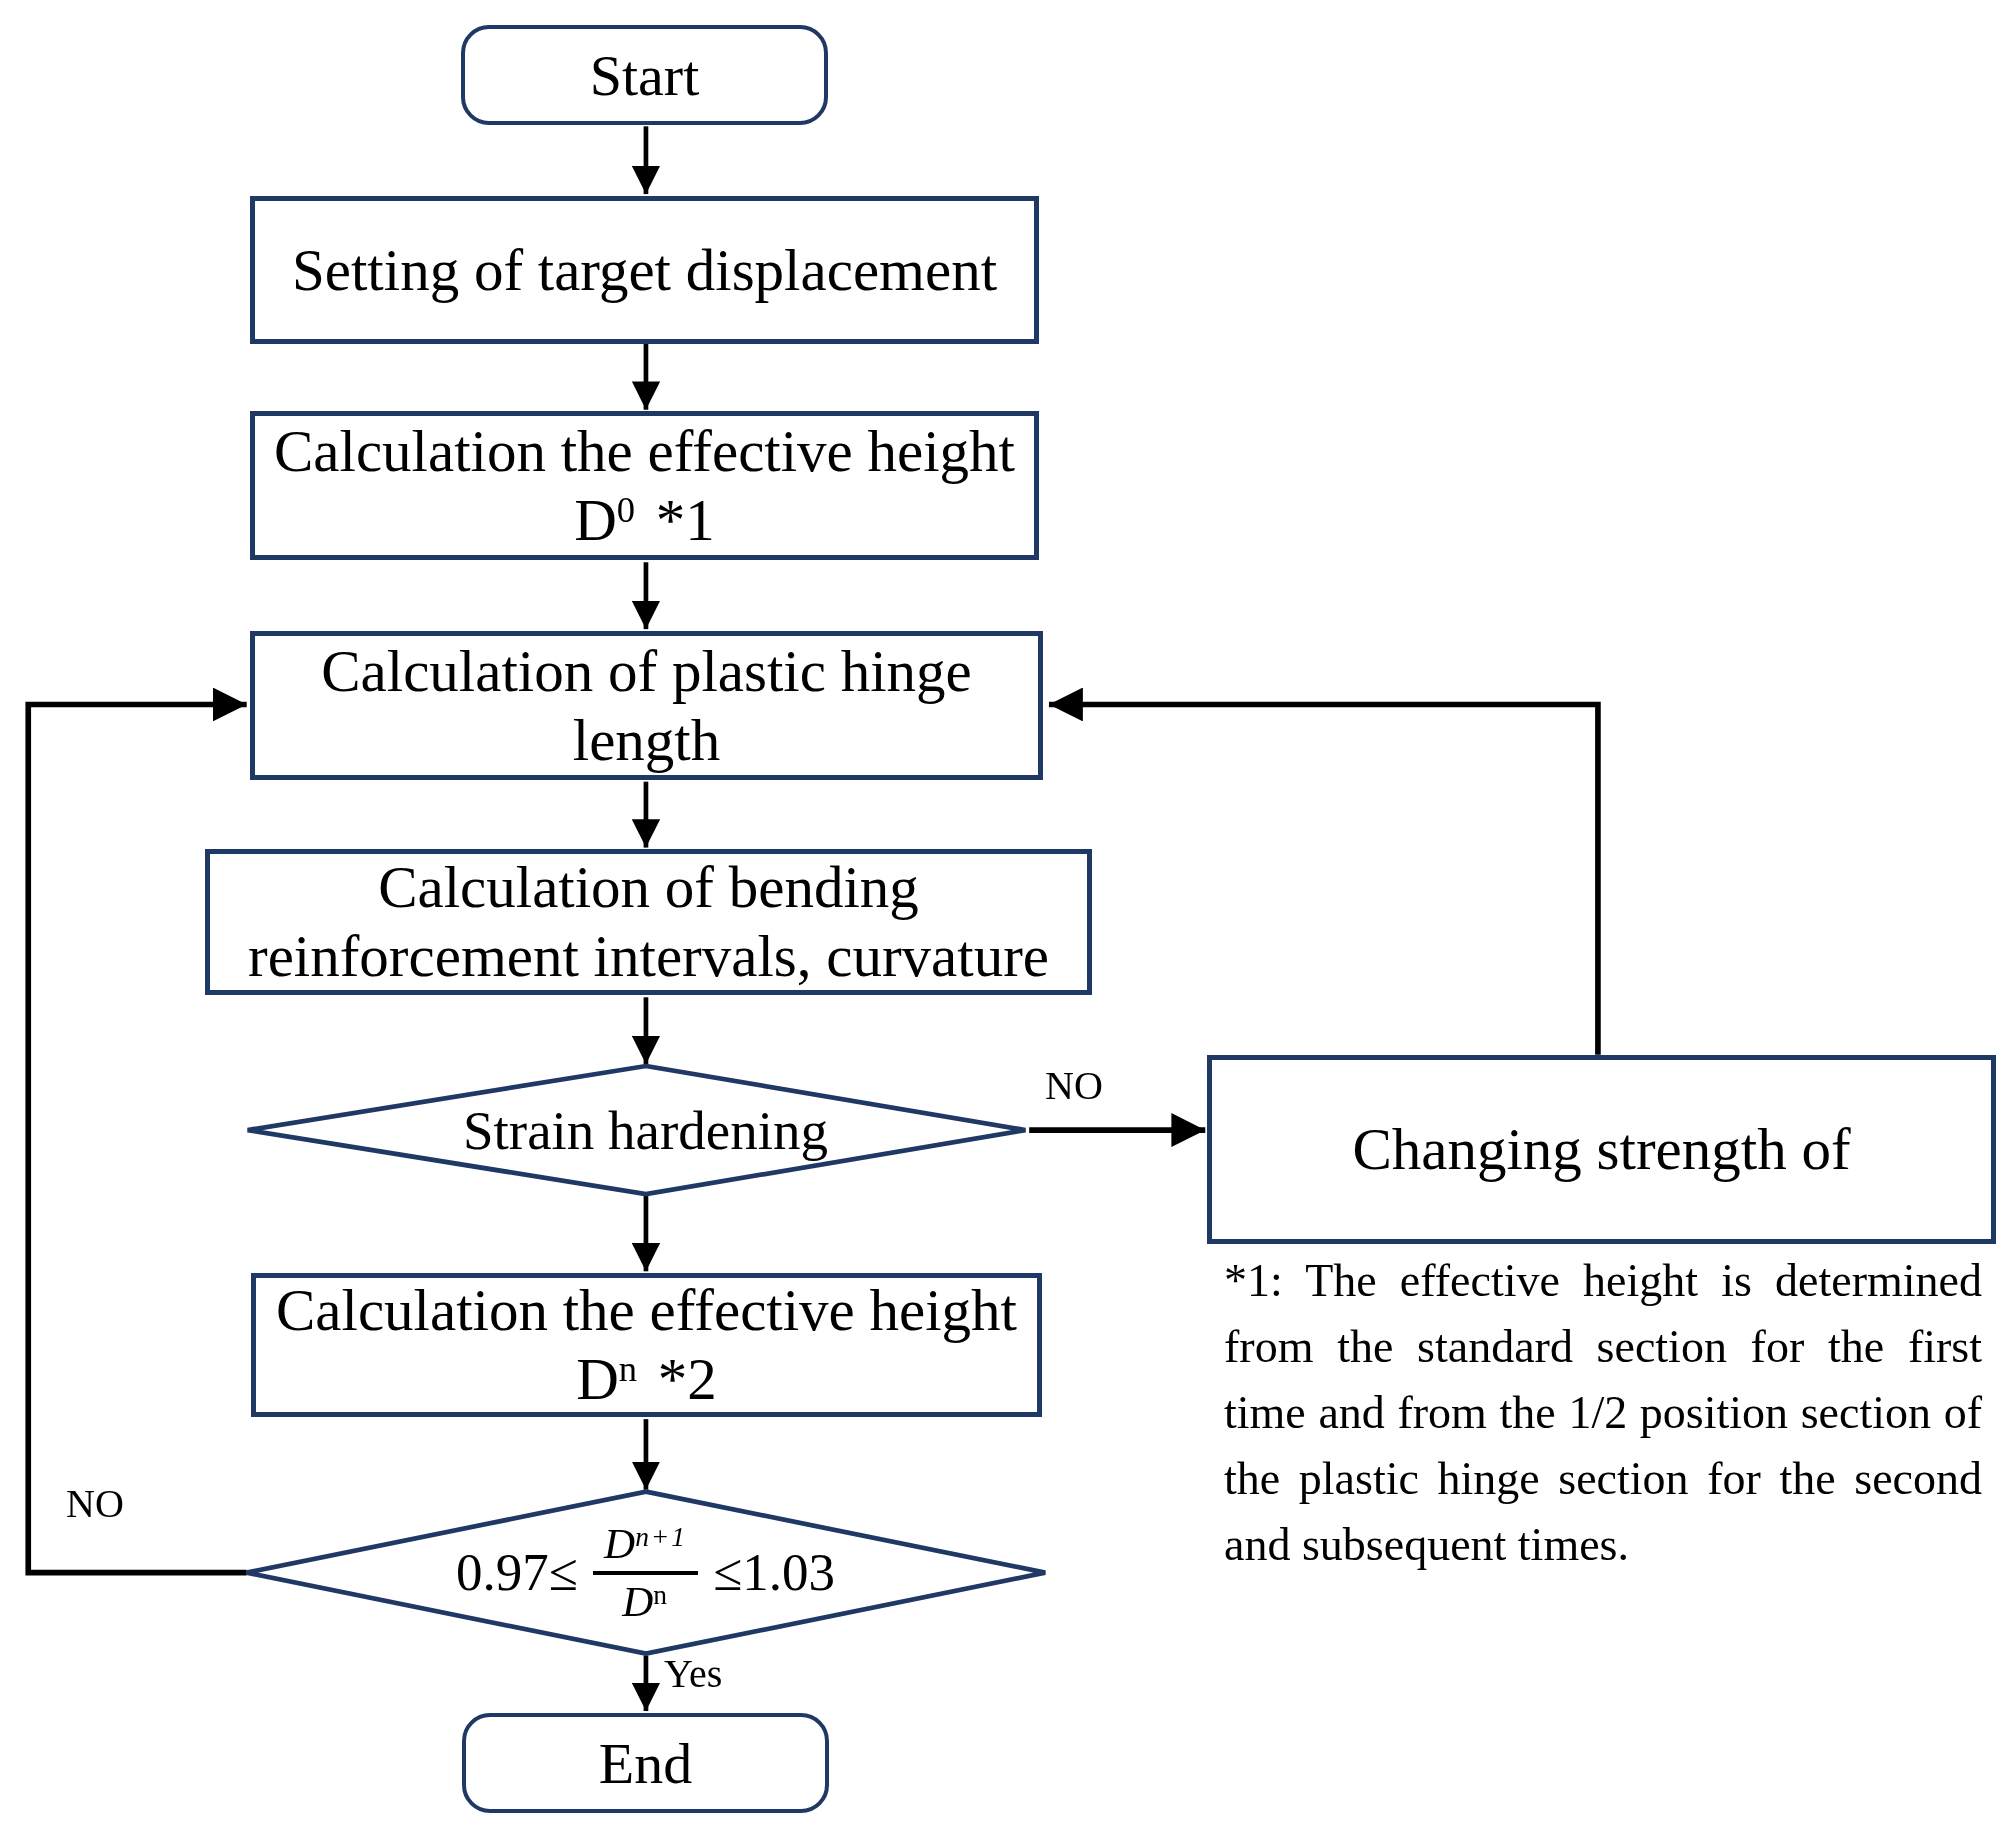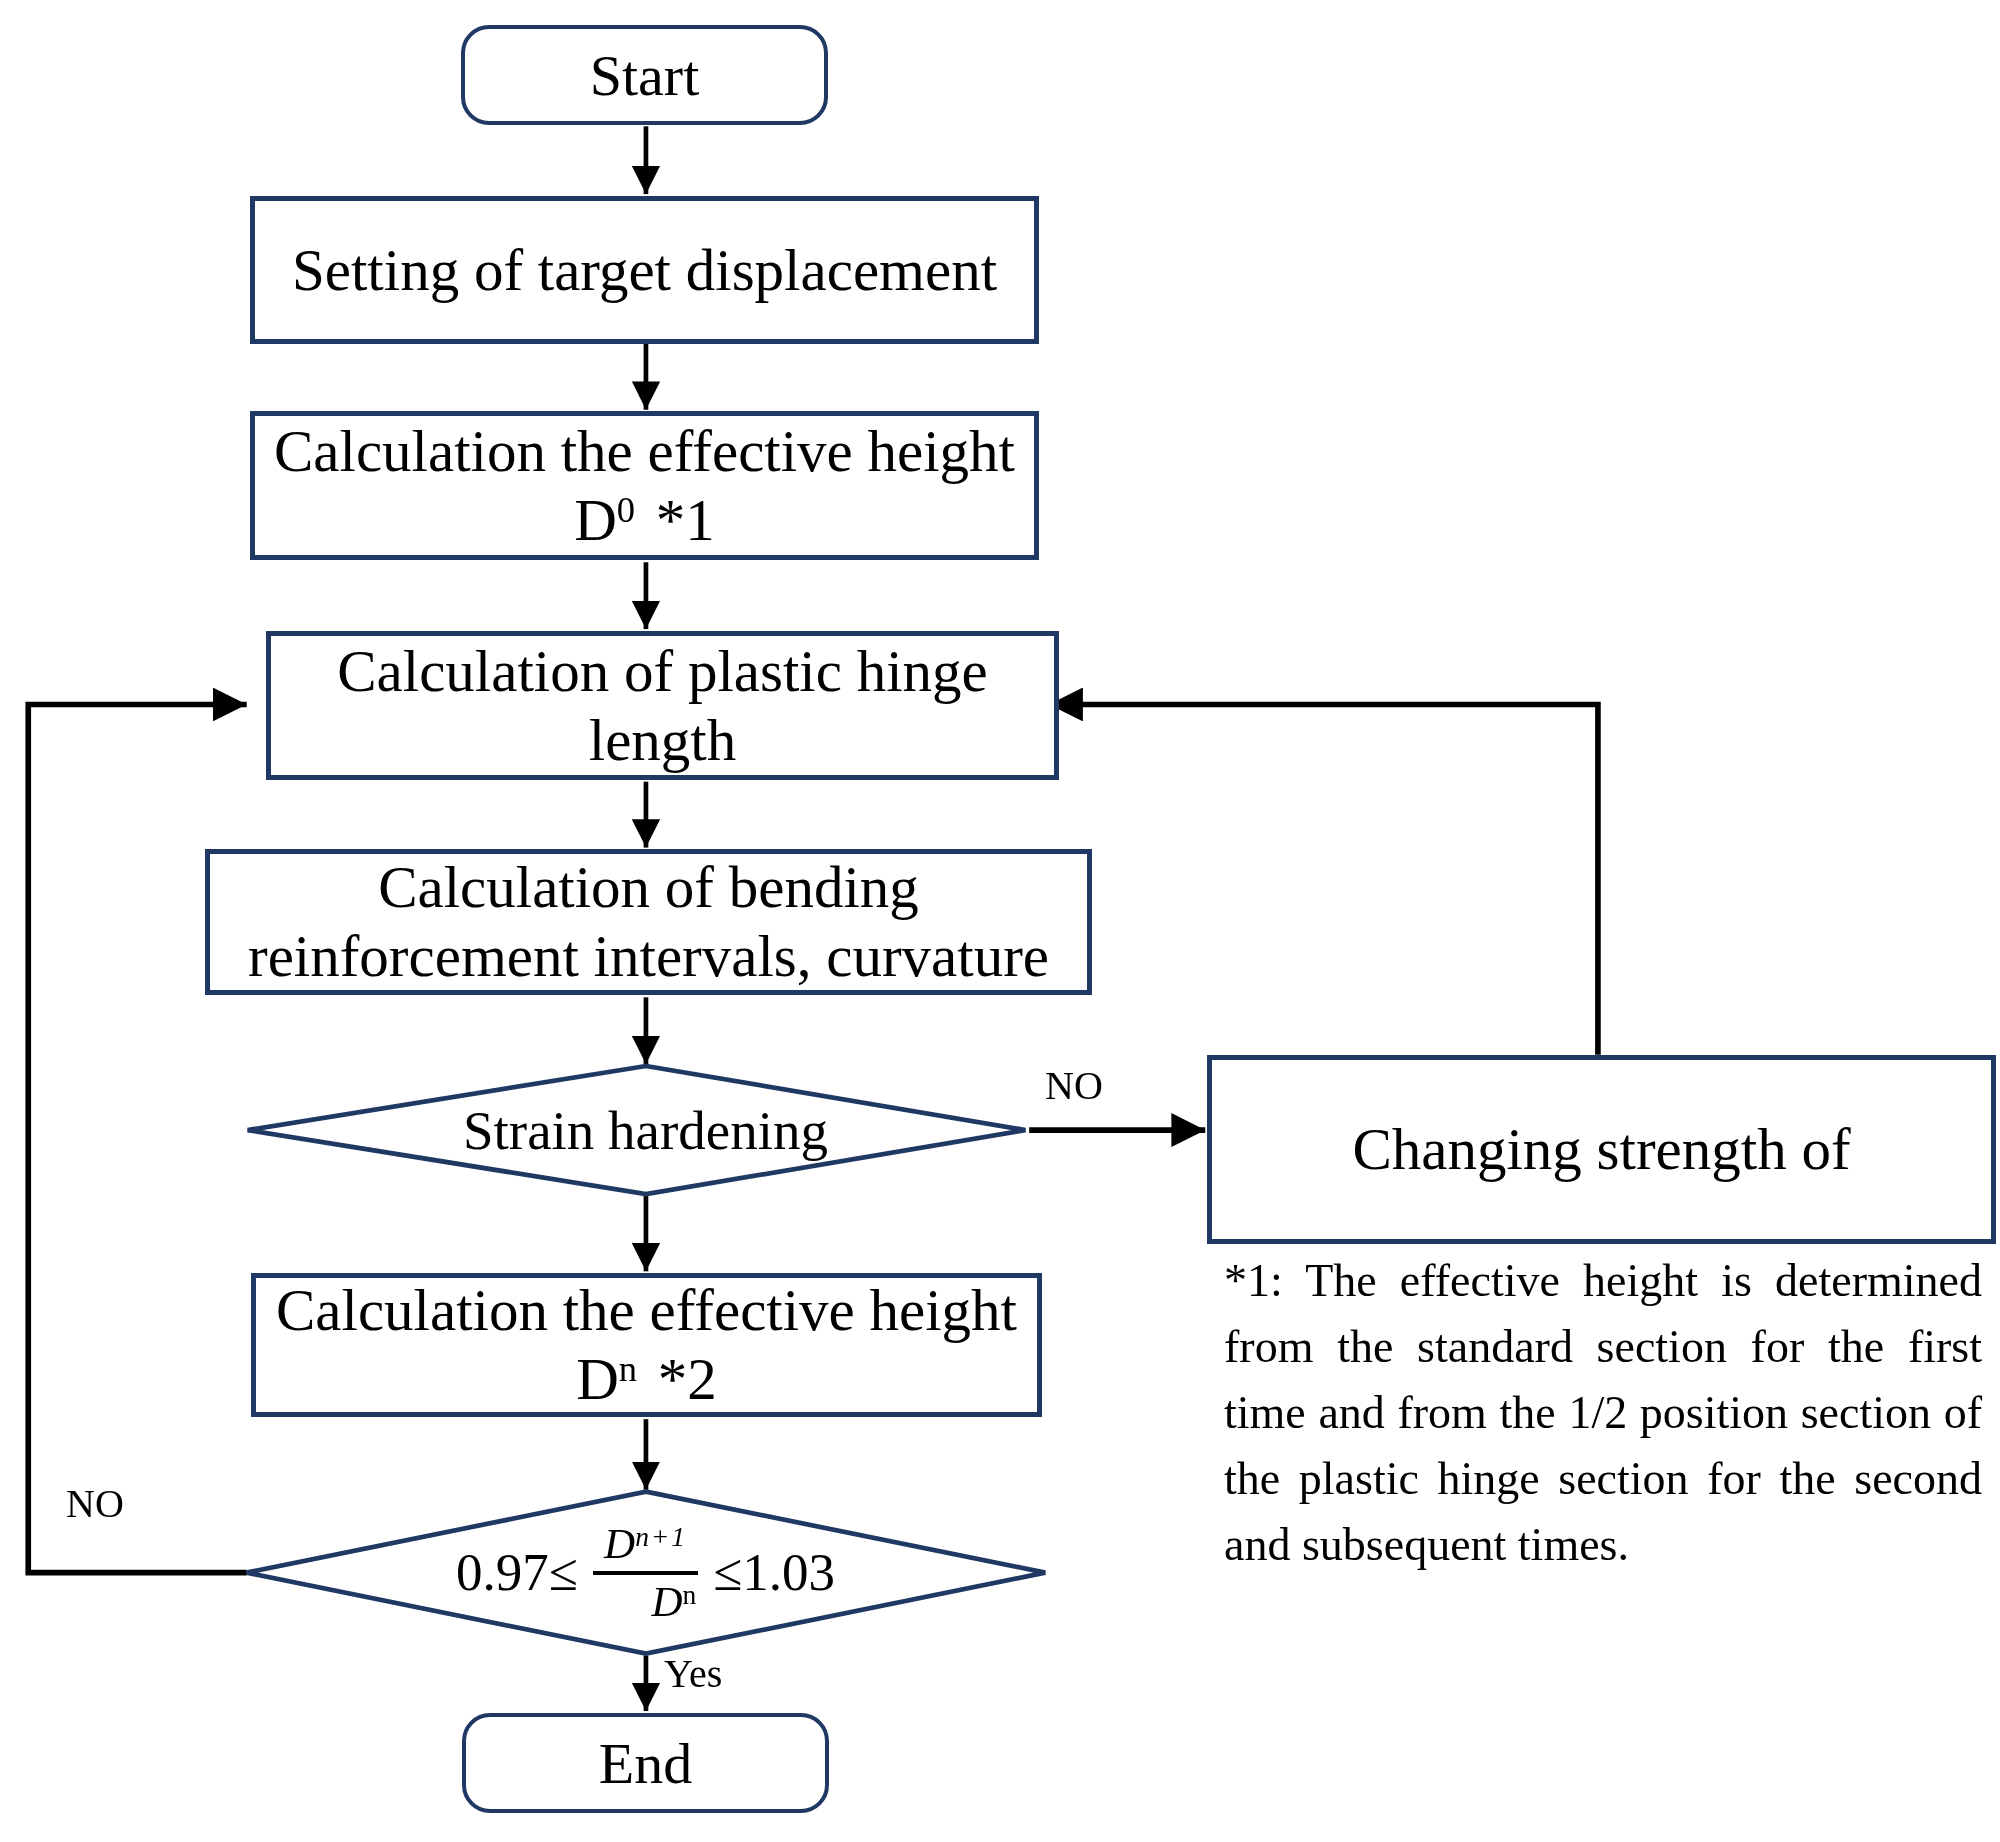--- a/index.html
+++ b/index.html
@@ -31,21 +31,21 @@
   }
   .elabel{position:absolute;font-size:40px;}
   .note{
     position:absolute;font-size:46px;line-height:66px;text-align:justify;
   }
   .note.last{text-align:left;}
   sup.supsym{font-size:0.62em;vertical-align:0.5em;line-height:0;}
   .noteref{margin-left:0.35em;}
   
   .ineq-row{display:flex;align-items:center;justify-content:center;font-size:53px;}
-  .frac{display:inline-flex;flex-direction:column;align-items:flex-end;margin:0 15px;font-style:italic;font-size:43px;line-height:1.05;}
+  .frac{display:inline-flex;flex-direction:column;align-items:center;margin:0 15px;font-style:italic;font-size:43px;line-height:1.05;}
   .frac .num{border-bottom:4.7px solid #000;padding:0 11.3px 5.6px;}
   .frac .den{padding-top:3.8px;}
   .frac sup{font-size:0.64em;vertical-align:0.45em;line-height:0;letter-spacing:1.9px;}
   .frac .den sup{font-style:normal;}
 </style>
 </head>
 <body>
 
 <div class="stage">
 
@@ -80,21 +80,21 @@
     <span>Setting of target displacement</span>
   </div>
 
   <div class="node" style="left:250px;top:411px;width:789px;height:149px;">
     <div><span>Calculation the effective height</span></div>
     <div>
       <span>D</span><sup class="supsym">0</sup><span class="noteref">*1</span>
     </div>
   </div>
 
-  <div class="node" style="left:250px;top:631px;width:793px;height:149px;margin-left:16px;">
+  <div class="node" style="left:250px;top:631px;width:793px;height:149px;">
     <div>Calculation of plastic hinge</div>
     <div>length</div>
   </div>
 
   <div class="node" style="left:205px;top:849px;width:887px;height:146px;">
     <div>Calculation of bending</div>
     <div>reinforcement intervals, curvature</div>
   </div>
 
   <div class="dlabel" style="left:316px;top:1078px;width:659px;height:104px;">

